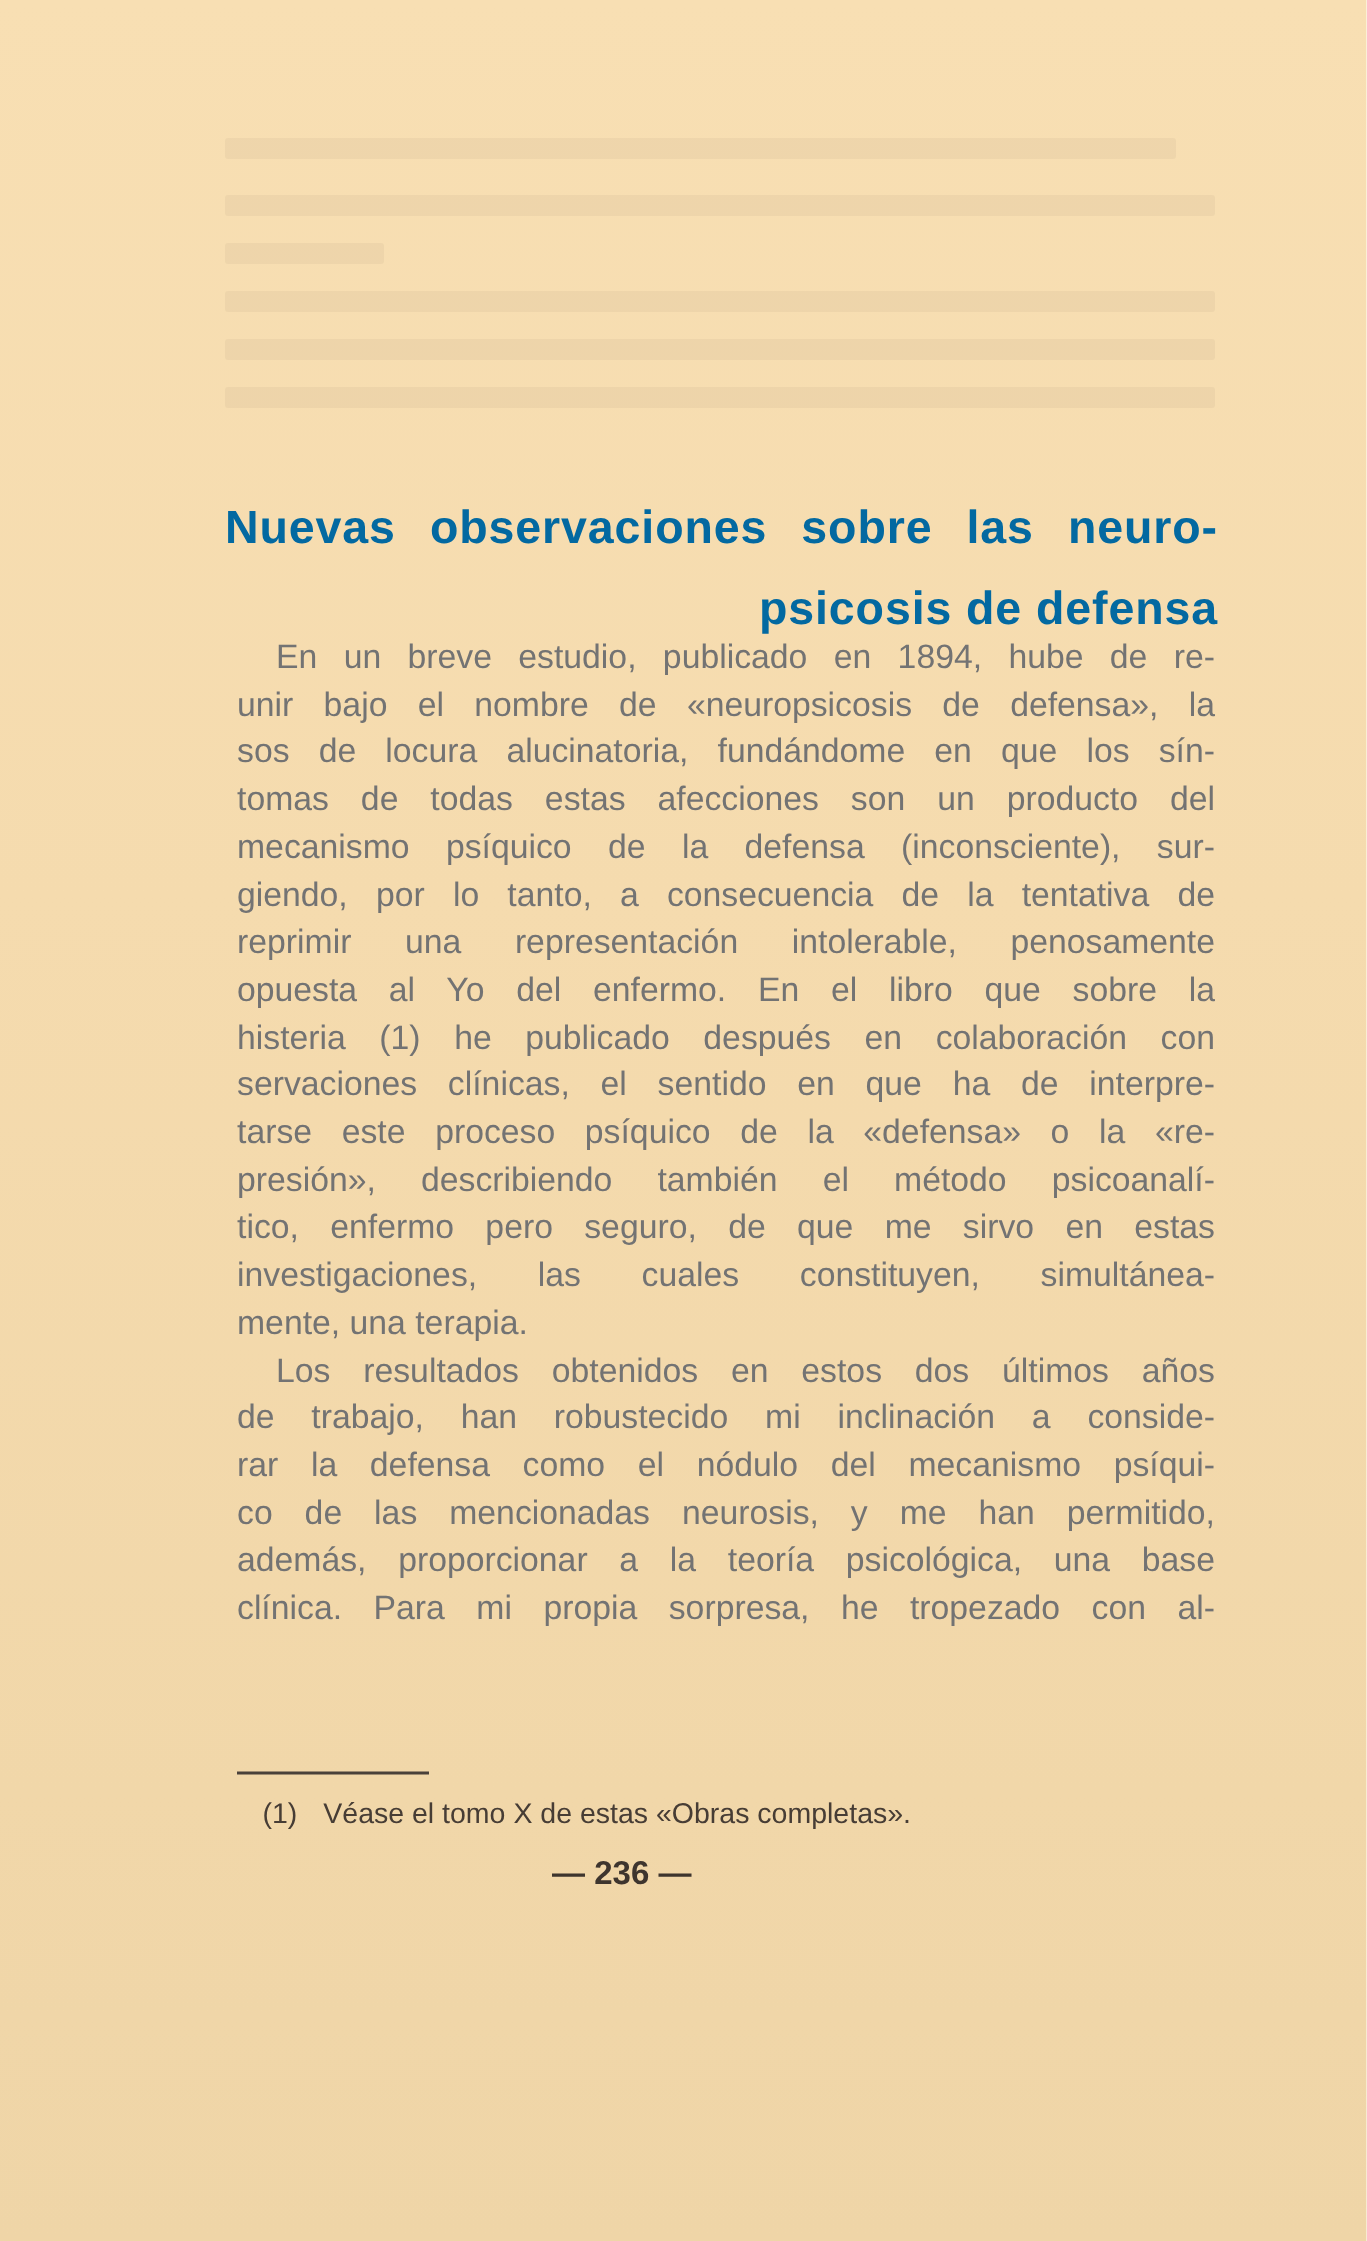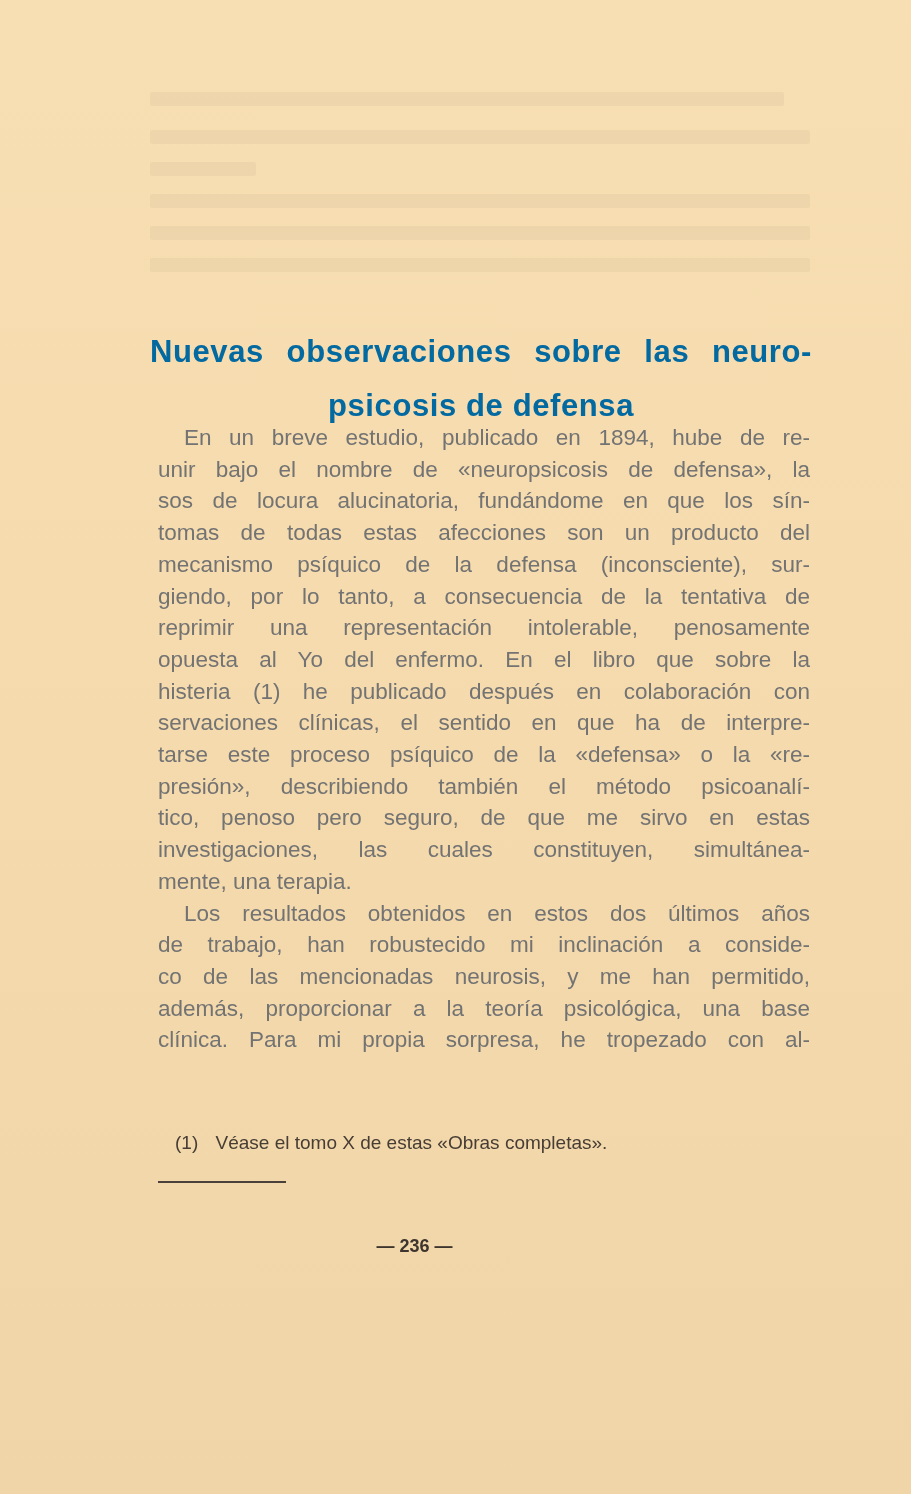--- a/index.html
+++ b/index.html
@@ -44,21 +44,21 @@
       letter-spacing: 0.6px;
       color: #0369a1;
     }
     .title .line1 {
       display: block;
       text-align: justify;
       text-align-last: justify;
     }
     .title .line2 {
       display: block;
-      text-align: center;
+      text-align: right;
     }
     .body-text {
       position: absolute;
       left: 158px;
       width: 652px;
       top: 422px;
       font-family: "Liberation Sans", sans-serif;
       font-size: 22.5px;
       line-height: 31.7px;
       color: #737373;
@@ -82,37 +82,37 @@
       position: absolute;
       left: 158px;
       top: 1181px;
       width: 128px;
       height: 2px;
       background: #4a413a;
     }
     .footnote {
       position: absolute;
       left: 175px;
-      top: 1132px;
+      top: 1199px;
       font-family: "Liberation Sans", sans-serif;
       font-size: 19px;
       color: #473d35;
       white-space: nowrap;
     }
     .footnote .marker {
       margin-right: 12px;
     }
     .page-number {
       position: absolute;
       left: 0;
       width: 829px;
       top: 1236px;
       text-align: center;
       font-family: "Liberation Sans", sans-serif;
-      font-size: 18px;
+      font-size: 22px;
       font-weight: bold;
       color: #3e352e;
     }
   </style>
 </head>
 <body>
 
 <div class="page">
 
   <div class="bleed" style="top:92px;">
@@ -136,27 +136,28 @@
       <span class="ln">sos de locura alucinatoria, fundándome en que los sín-</span>
       <span class="ln">tomas de todas estas afecciones son un producto del</span>
       <span class="ln">mecanismo psíquico de la defensa (inconsciente), sur-</span>
       <span class="ln">giendo, por lo tanto, a consecuencia de la tentativa de</span>
       <span class="ln">reprimir una representación intolerable, penosamente</span>
       <span class="ln">opuesta al Yo del enfermo. En el libro que sobre la</span>
       <span class="ln">histeria (1) he publicado después en colaboración con</span>
       <span class="ln">servaciones clínicas, el sentido en que ha de interpre-</span>
       <span class="ln">tarse este proceso psíquico de la «defensa» o la «re-</span>
       <span class="ln">presión», describiendo también el método psicoanalí-</span>
-      <span class="ln">tico, penoso pero seguro, de que me sirvo en estas</span>
+      <span class="ln">tico, enfermo pero seguro, de que me sirvo en estas</span>
       <span class="ln">investigaciones, las cuales constituyen, simultánea-</span>
       <span class="ln last">mente, una terapia.</span>
     </p>
     <p class="para">
       <span class="ln indent">Los resultados obtenidos en estos dos últimos años</span>
       <span class="ln">de trabajo, han robustecido mi inclinación a conside-</span>
+      <span class="ln">rar la defensa como el nódulo del mecanismo psíqui-</span>
       <span class="ln">co de las mencionadas neurosis, y me han permitido,</span>
       <span class="ln">además, proporcionar a la teoría psicológica, una base</span>
       <span class="ln">clínica. Para mi propia sorpresa, he tropezado con al-</span>
     </p>
   </div>
 
   <div class="footnote-rule"></div>
 
   <div class="footnote">
     <span class="marker">(1)</span>

